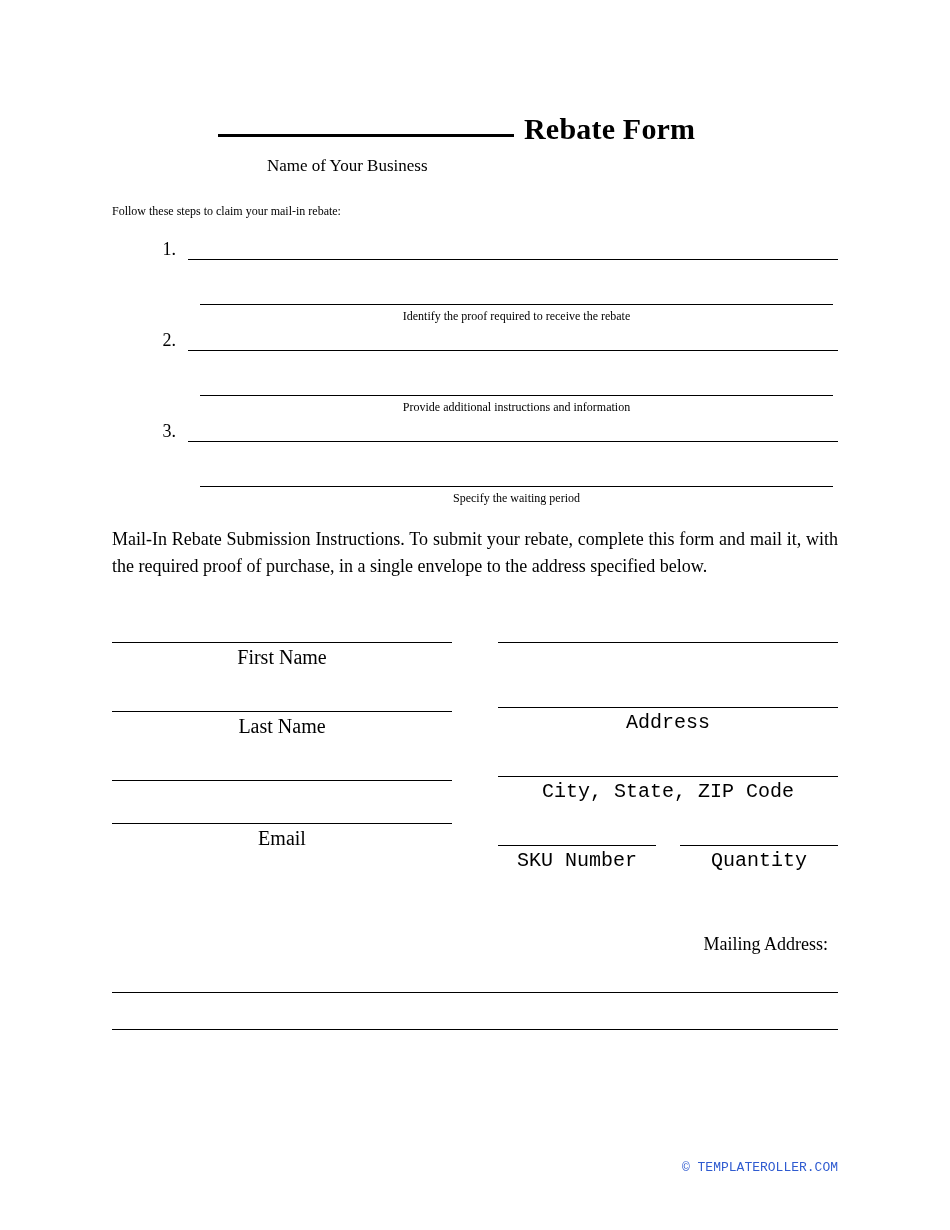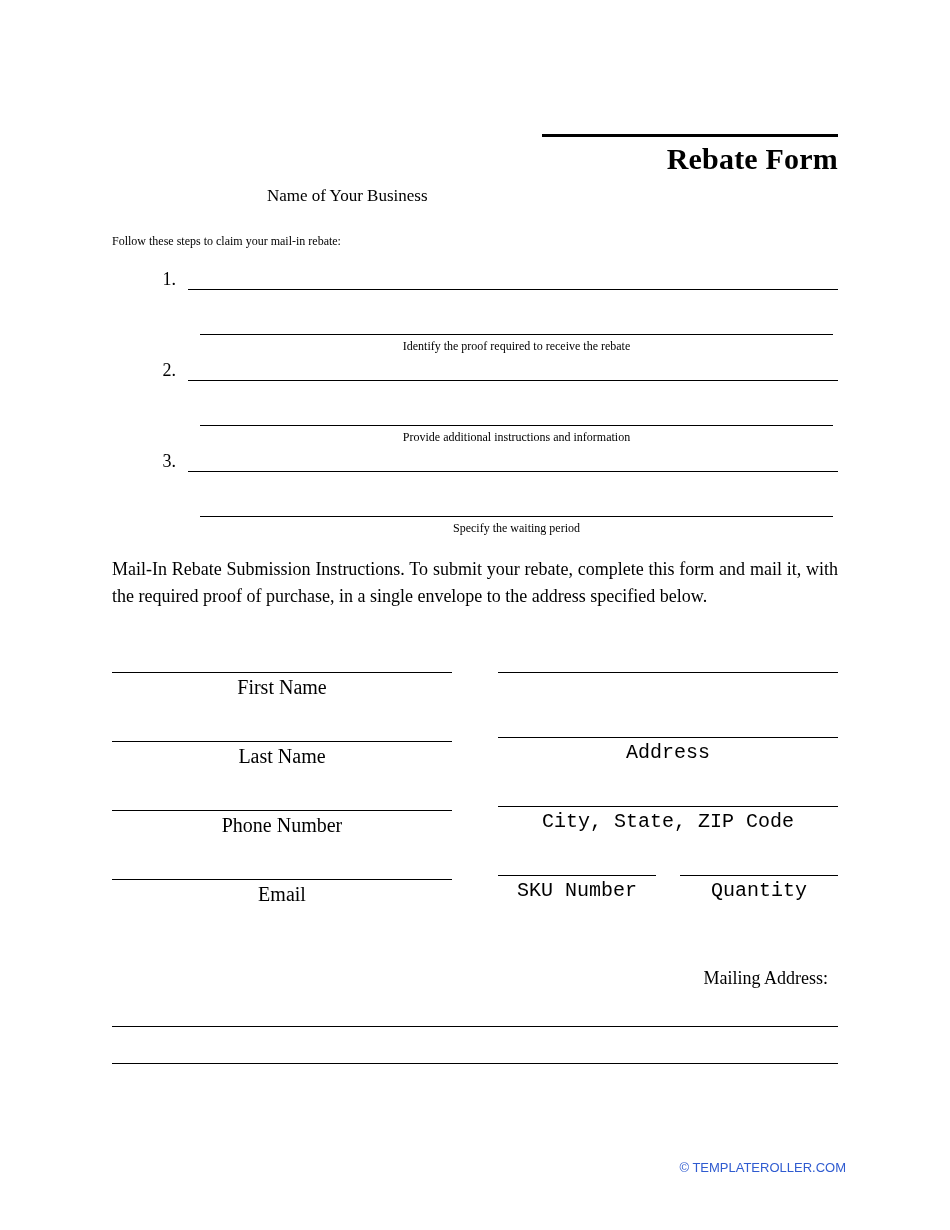--- a/index.html
+++ b/index.html
@@ -23,21 +23,20 @@
     padding: 0 112px;
   }
 
   
   .title-row {
     display: flex;
     align-items: flex-end;
     justify-content: flex-start;
     padding-top: 108px;
     margin-left: 106px;
-    flex-direction: column;
   }
   .title-blank {
     display: inline-block;
     width: 296px;
     border-bottom: 3px solid #000;
     height: 26px;
     margin-bottom: 7px;
   }
   .title-text {
     font-size: 30px;
@@ -163,25 +162,25 @@
     height: 22px;
   }
   .mailing-extra {
     border-bottom: 1.3px solid #000;
     height: 36px;
   }
 
   
   .footer {
     position: absolute;
-    right: 104px;
+    right: 112px;
     bottom: 55px;
     font-size: 13px;
     color: #2f5bd0;
-    font-family: Liberation Sans, sans-serif;
+    font-family: Liberation Mono, monospace;
   }
 </style>
 </head>
 <body>
 
 <div class="page">
 
   <div class="title-row">
     <span class="title-blank"></span>
     <span class="title-text">Rebate Form</span>
@@ -229,21 +228,20 @@
       <div class="field">
         <div class="field-line"></div>
         <div class="field-label">First Name</div>
       </div>
       <div class="field">
         <div class="field-line"></div>
         <div class="field-label">Last Name</div>
       </div>
       <div class="field">
         <div class="field-line"></div>
-        <div class="field-label">Phone Number</div>
       </div>
       <div class="field">
         <div class="field-line"></div>
         <div class="field-label">Email</div>
       </div>
     </div>
 
     <div class="col right">
       <div class="field">
         <div class="field-line"></div>

